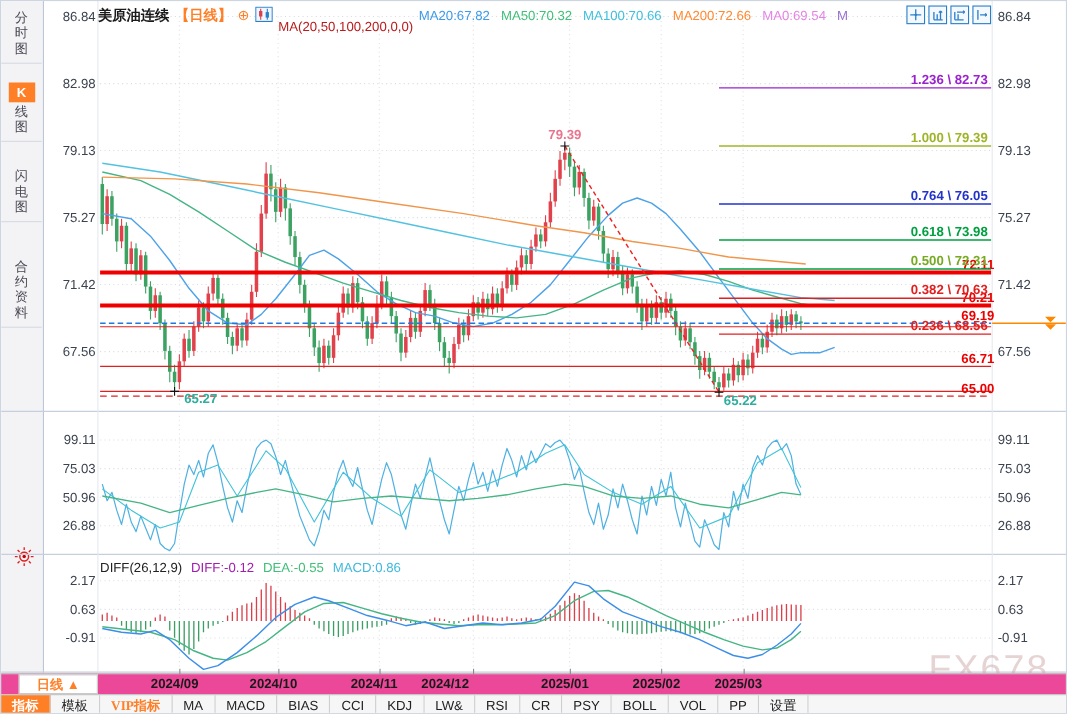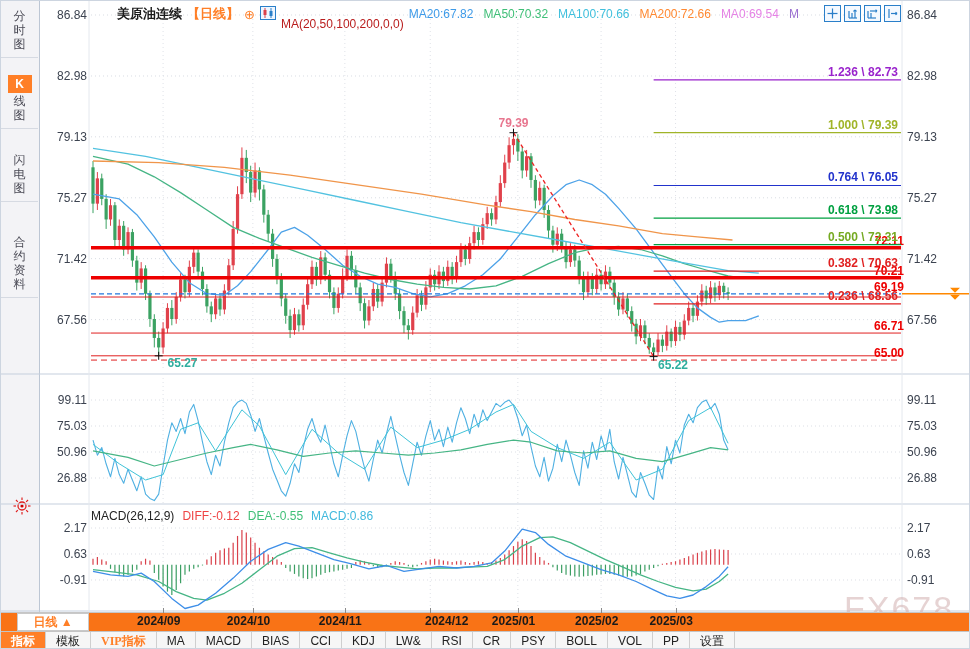--- a/index.html
+++ b/index.html
@@ -7,34 +7,34 @@
        font-family:"Liberation Sans","DejaVu Sans",sans-serif;font-size:12px;color:#333;
        border:1px solid #cdd5e0;box-sizing:border-box;}
   
   #sidebar{position:absolute;left:0;top:0;width:38px;height:611px;background:#f3f3f6;border-right:1px solid #bcc6d4;}
   .side-tab{position:absolute;left:0;width:37px;text-align:center;color:#4a4a55;cursor:pointer;line-height:14px;border-bottom:1px solid #d6dae2;padding:4px 0 6px 0;}
   .side-tab .vchar{display:block;width:100%;font-size:12px;}
   .side-tab .kcell{display:inline-block;width:24px;height:18px;line-height:18px;background:#ff7f27;color:#fff;font-weight:bold;margin-bottom:1px;}
   #alarm-icon{position:absolute;left:11px;top:495px;width:20px;height:20px;}
   
   #main-header{position:absolute;left:88px;top:2px;height:22px;white-space:nowrap;display:flex;align-items:center;gap:5px;z-index:5;}
-  #main-header .title{font-size:13px;font-weight:bold;color:#1a1a1a;padding-left:28px;}
+  #main-header .title{font-size:13px;font-weight:bold;color:#1a1a1a;}
   #main-header .period{font-size:13px;font-weight:bold;color:#ff7f27;}
   #main-header .plus{font-size:13px;color:#ff7f27;}
   #main-header .ma-formula{color:#b91c1c;margin-top:20px;}
   .ma-val{font-size:12px;}
   #tr-icons{position:absolute;right:68px;top:4px;display:flex;gap:3px;z-index:6;}
   .tr-icon{width:15px;height:15px;border:1px solid #2a7fc9;background:#f4f9ff;display:flex;align-items:center;justify-content:center;cursor:pointer;}
   
   .panel-header{position:absolute;left:90px;white-space:nowrap;z-index:5;}
   .panel-header span{margin-right:8px;}
   
   #watermark{position:absolute;left:843px;top:588px;font-size:34px;font-weight:normal;letter-spacing:2px;color:rgba(206,168,168,0.5);z-index:4;pointer-events:none;}
   
-  #date-row{position:absolute;left:0;top:611px;width:970px;height:19px;background:#f97316;border-top:1px solid #c6c6c6;z-index:6;}
+  #date-row{position:absolute;left:0;top:611px;width:970px;height:19px;background:#ec4899;border-top:1px solid #c6c6c6;z-index:6;}
   #period-cell{position:absolute;left:16px;top:0px;width:72px;height:18px;background:#fff;border:1px solid #c9c9c9;box-sizing:border-box;text-align:center;line-height:16px;font-weight:bold;color:#ff7f27;cursor:pointer;}
   .date-label{position:absolute;top:1px;font-weight:bold;color:#1a1a1a;}
   .date-tick{position:absolute;top:-5px;width:1px;height:5px;background:#8a8a8a;}
   
   #toolbar{position:absolute;left:0;top:630px;width:970px;height:19px;background:#f6f6f6;border-top:1px solid #c4c4c4;display:flex;z-index:6;}
   .tb-tab{height:28px;line-height:18px;padding:0 10px;border-right:1px solid #cfcfcf;color:#222;cursor:pointer;white-space:nowrap;}
   .tb-tab.active{background:#ff7f27;color:#fff;font-weight:bold;}
   .tb-tab.vip{color:#ff7f27;font-weight:bold;font-family:Liberation Serif, serif;}
   svg text{font-family:"Liberation Sans","DejaVu Sans",sans-serif;}
 </style>
@@ -681,35 +681,35 @@
     </span>
     <span class="tr-icon">
       <svg width="11" height="11" viewBox="0 0 11 11" stroke="#2a7fc9" stroke-width="1.2">
         <line x1="2" y1="1" x2="2" y2="10"></line>
         <line x1="4" y1="5.5" x2="10" y2="5.5"></line>
           <path d="M10 5.5 L8.5 4.2 M10 5.5 L8.5 6.8" fill="none"></path>
       </svg>
     </span>
   </div>
 
-  <div class="panel-header" style="top:508px;" id="macd-header"><span style="color: rgb(34, 34, 34);">MACD(26,12,9)</span><span style="color: #ef4444;">DIFF:-0.12</span><span style="color: rgb(63, 191, 119);">DEA:-0.55</span><span style="color: rgb(65, 185, 221);">MACD:0.86</span></div>
+  <div class="panel-header" style="top:508px;" id="macd-header"><span style="color: rgb(34, 34, 34);">DIFF(26,12,9)</span><span style="color: #a21caf;">DIFF:-0.12</span><span style="color: rgb(63, 191, 119);">DEA:-0.55</span><span style="color: rgb(65, 185, 221);">MACD:0.86</span></div>
 
   <div id="date-row">
     <div id="period-cell">
       <span>日线</span>
       <span>▲</span>
     </div>
     <div id="date-labels">
         <div class="date-label" style="left: 136.08px; text-align: right;">2024/09</div>
         <div class="date-tick" style="left: 162.08px;"></div>
         <div class="date-label" style="left: 225.87px;">2024/10</div>
         <div class="date-tick" style="left: 251.87px;"></div>
         <div class="date-label" style="left: 317.85px;">2024/11</div>
         <div class="date-tick" style="left: 343.85px;"></div>
-        <div class="date-label" style="left: 424px;">2024/12</div>
+        <div class="date-label" style="left: 382px;">2024/12</div>
         <div class="date-tick" style="left: 429.26px;"></div>
         <div class="date-label" style="left: 490.86px;">2025/01</div>
         <div class="date-tick" style="left: 516.86px;"></div>
         <div class="date-label" style="left: 574.08px;">2025/02</div>
         <div class="date-tick" style="left: 600.08px;"></div>
         <div class="date-label" style="left: 648.54px;">2025/03</div>
         <div class="date-tick" style="left: 674.54px;"></div>
       </div>
   </div>
 

